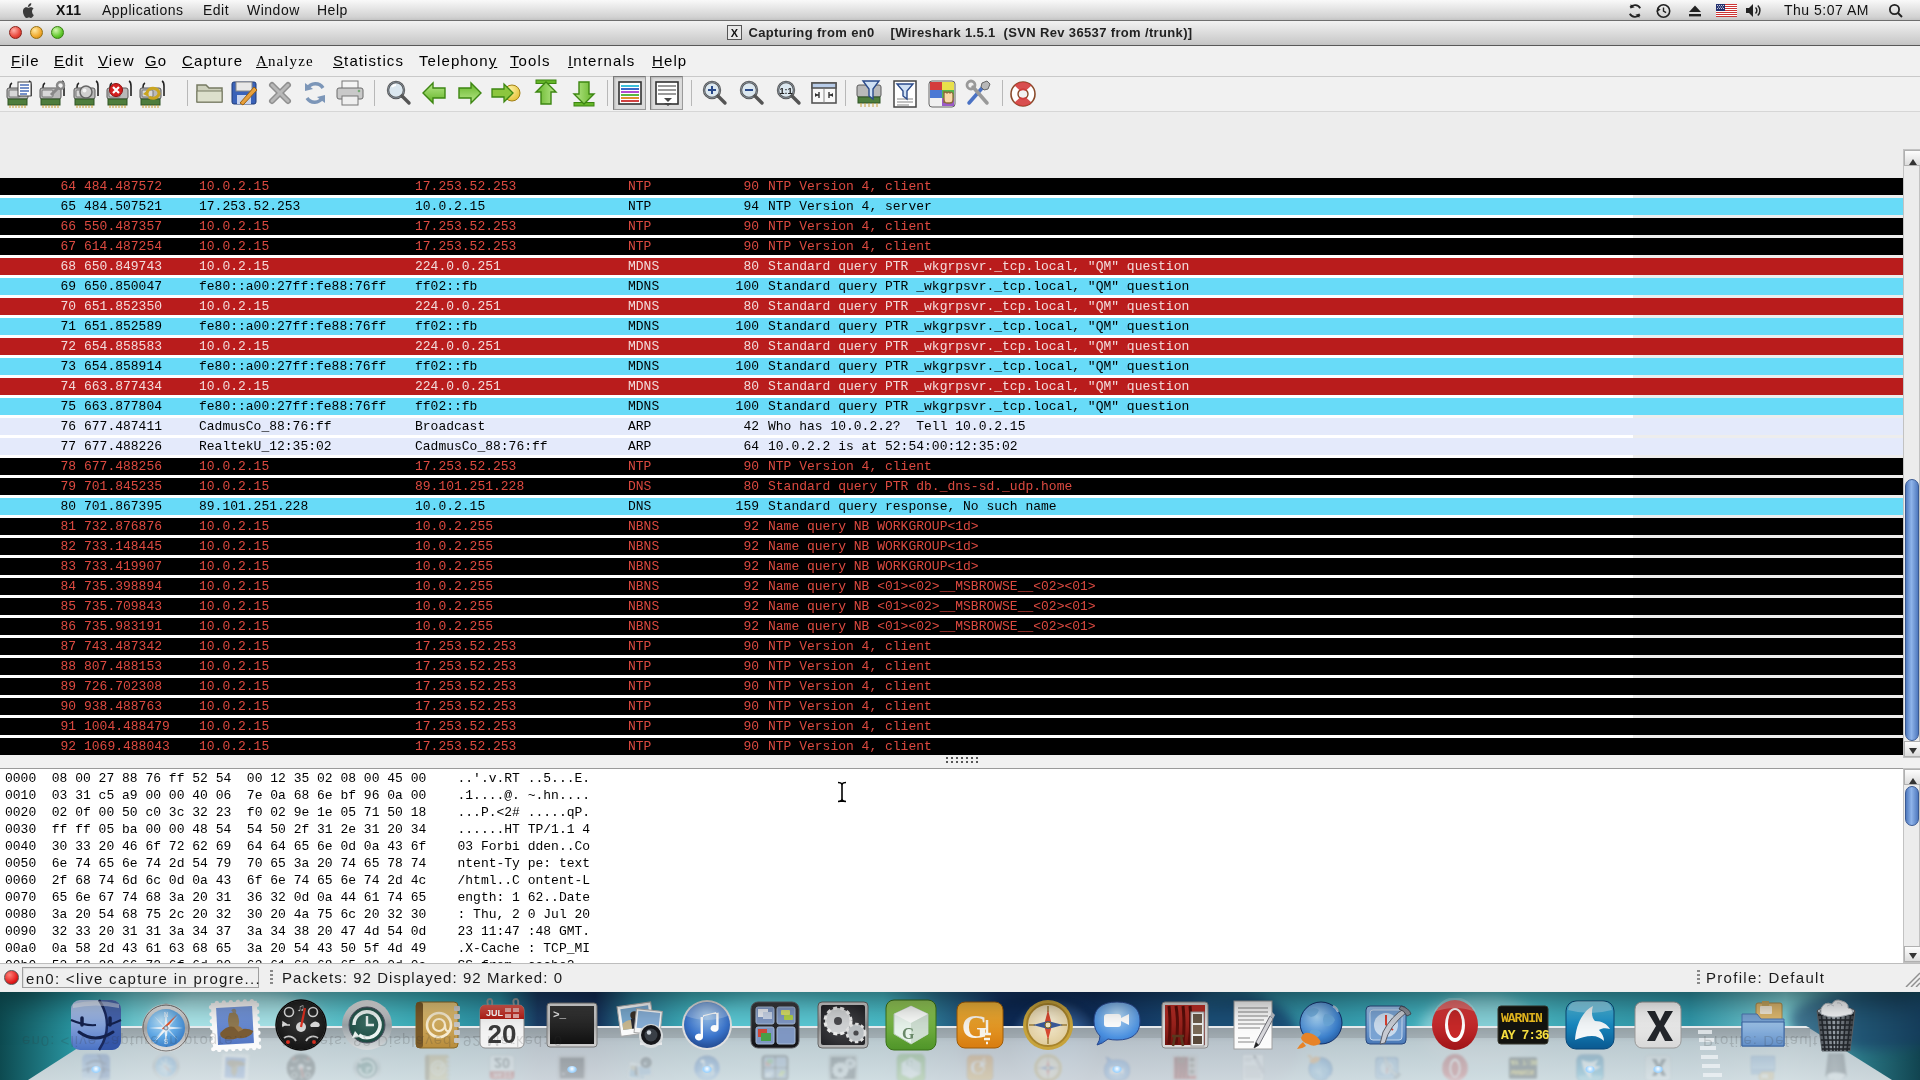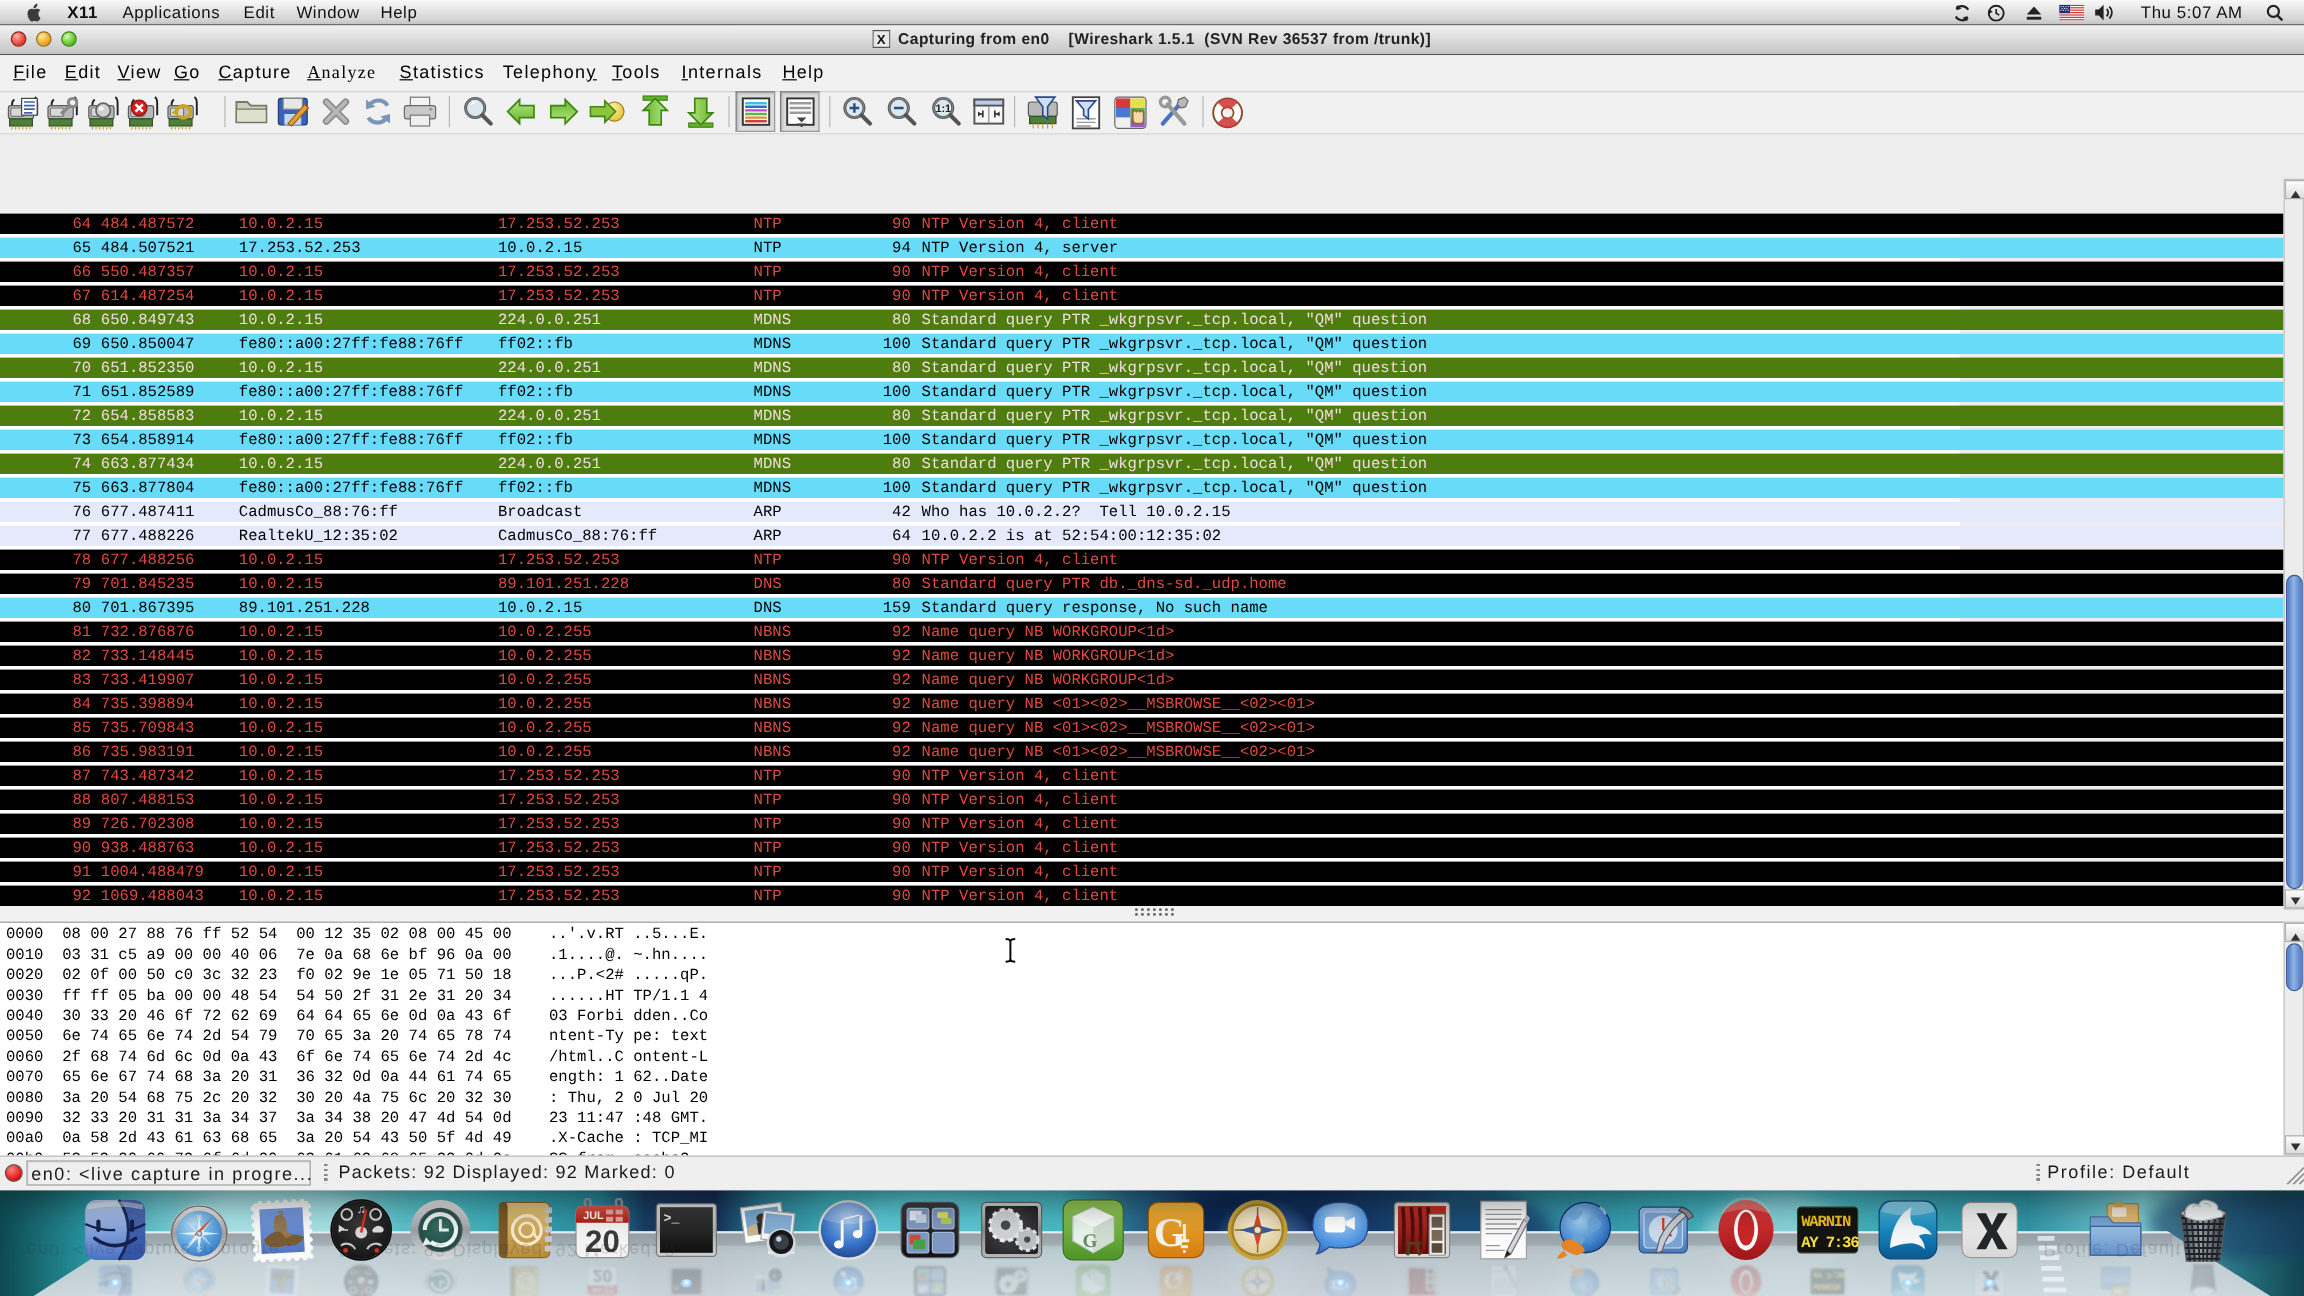--- a/index.html
+++ b/index.html
@@ -31,21 +31,21 @@
 .flink{position:absolute;top:0;line-height:36px;font-size:15px;letter-spacing:.9px;}
 
 #pkthdr{left:0;top:128px;width:1903px;height:28px;background:linear-gradient(#f9f9f9,#eeeeee);border-top:1px solid #cacaca;border-bottom:1px solid #8a8a8a;box-sizing:border-box;}
 #pkthdr span{position:absolute;top:0;line-height:27px;font-size:15px;letter-spacing:1.6px;color:#000;}
 #pkthdr i{position:absolute;top:0;width:1px;height:27px;background:#1a1a1a;}
 #pktrows{left:0;top:157px;width:1633px;height:580px;background:#fff;font-family:"Liberation Mono",monospace;font-size:13px;}
 .row{position:absolute;left:0;width:1903px;height:17px;line-height:17px;white-space:pre;}
 .row span{position:absolute;top:0;height:17px;}
 .rk{background:#000;color:#dc4a40;}
 .rc{background:#68dbf8;color:#000;}
-.rr{background:#4d7c0f;color:#f3dcdc;}
+.rr{background:#b91c1c;color:#f3dcdc;}
 .rp{background:#e4eafb;color:#000;}
 .cno{left:0;width:76px;text-align:right;}
 .ctime{left:84px;}
 .csrc{left:199px;}
 .cdst{left:415px;}
 .cproto{left:628px;}
 .clen{left:688px;width:71px;text-align:right;}
 .cinfo{left:768px;}
 
 #gap{left:0;top:734px;width:1920px;height:13px;background:#f1f1f1;}

